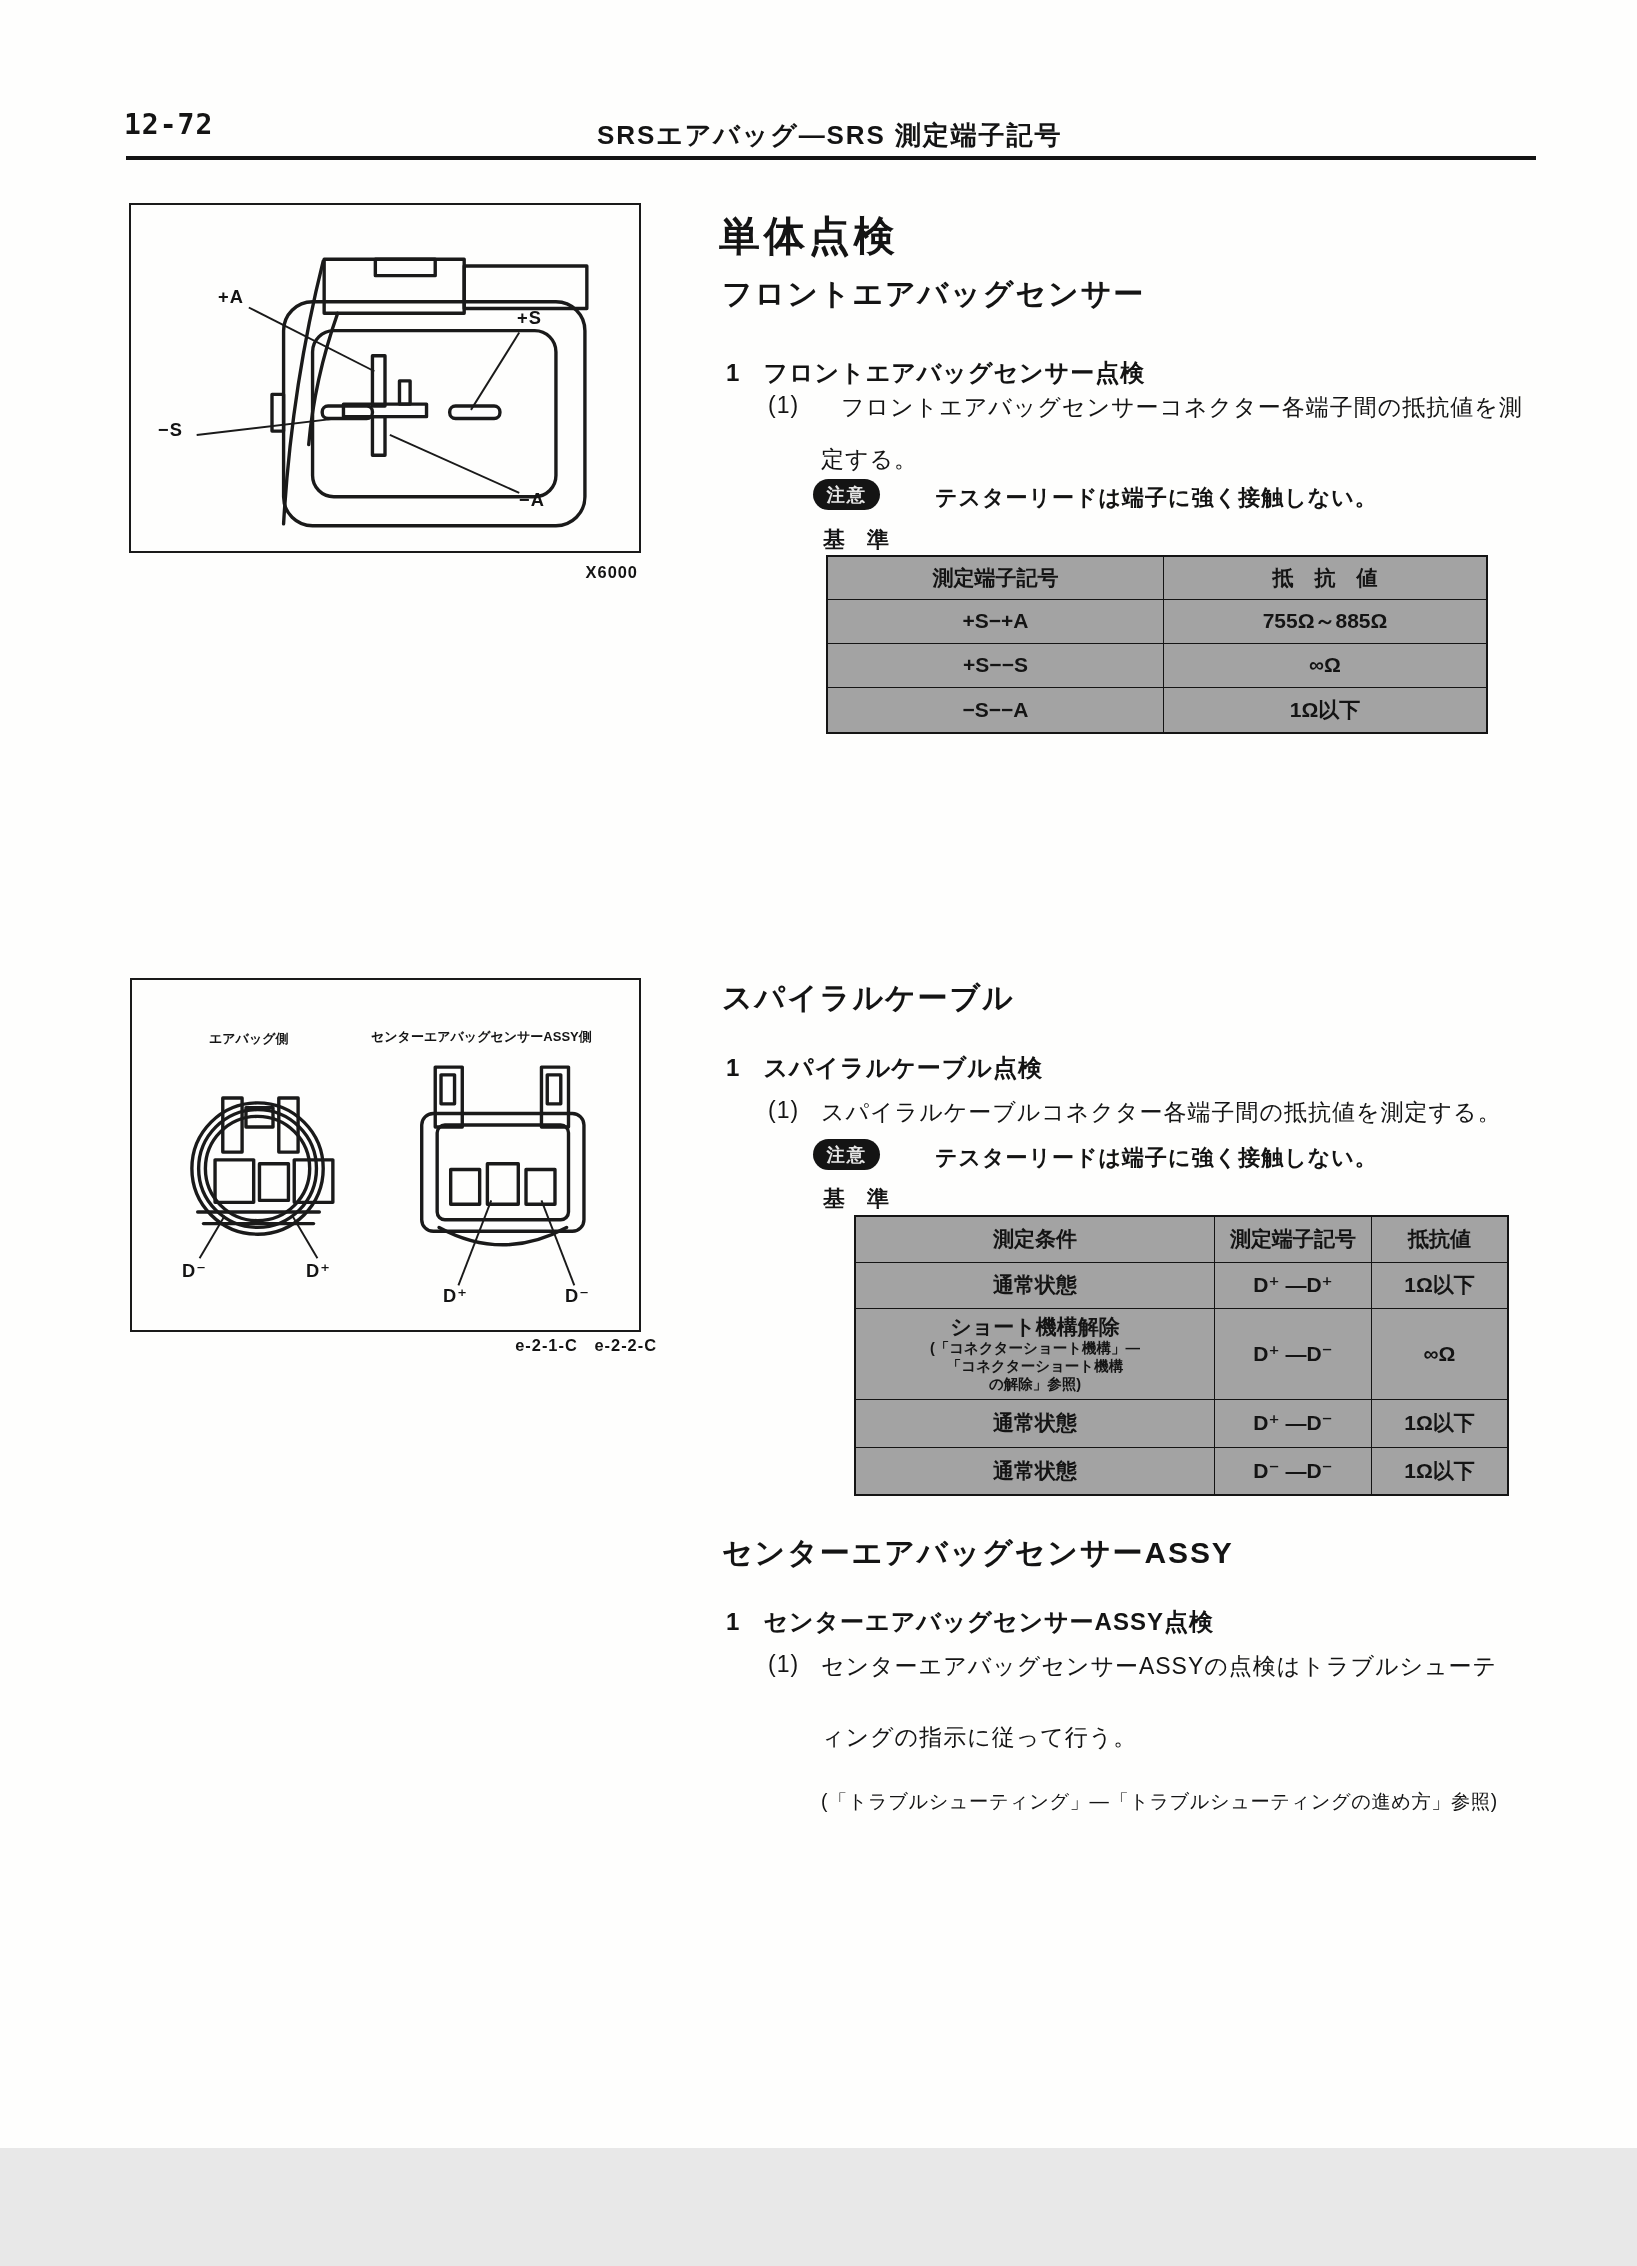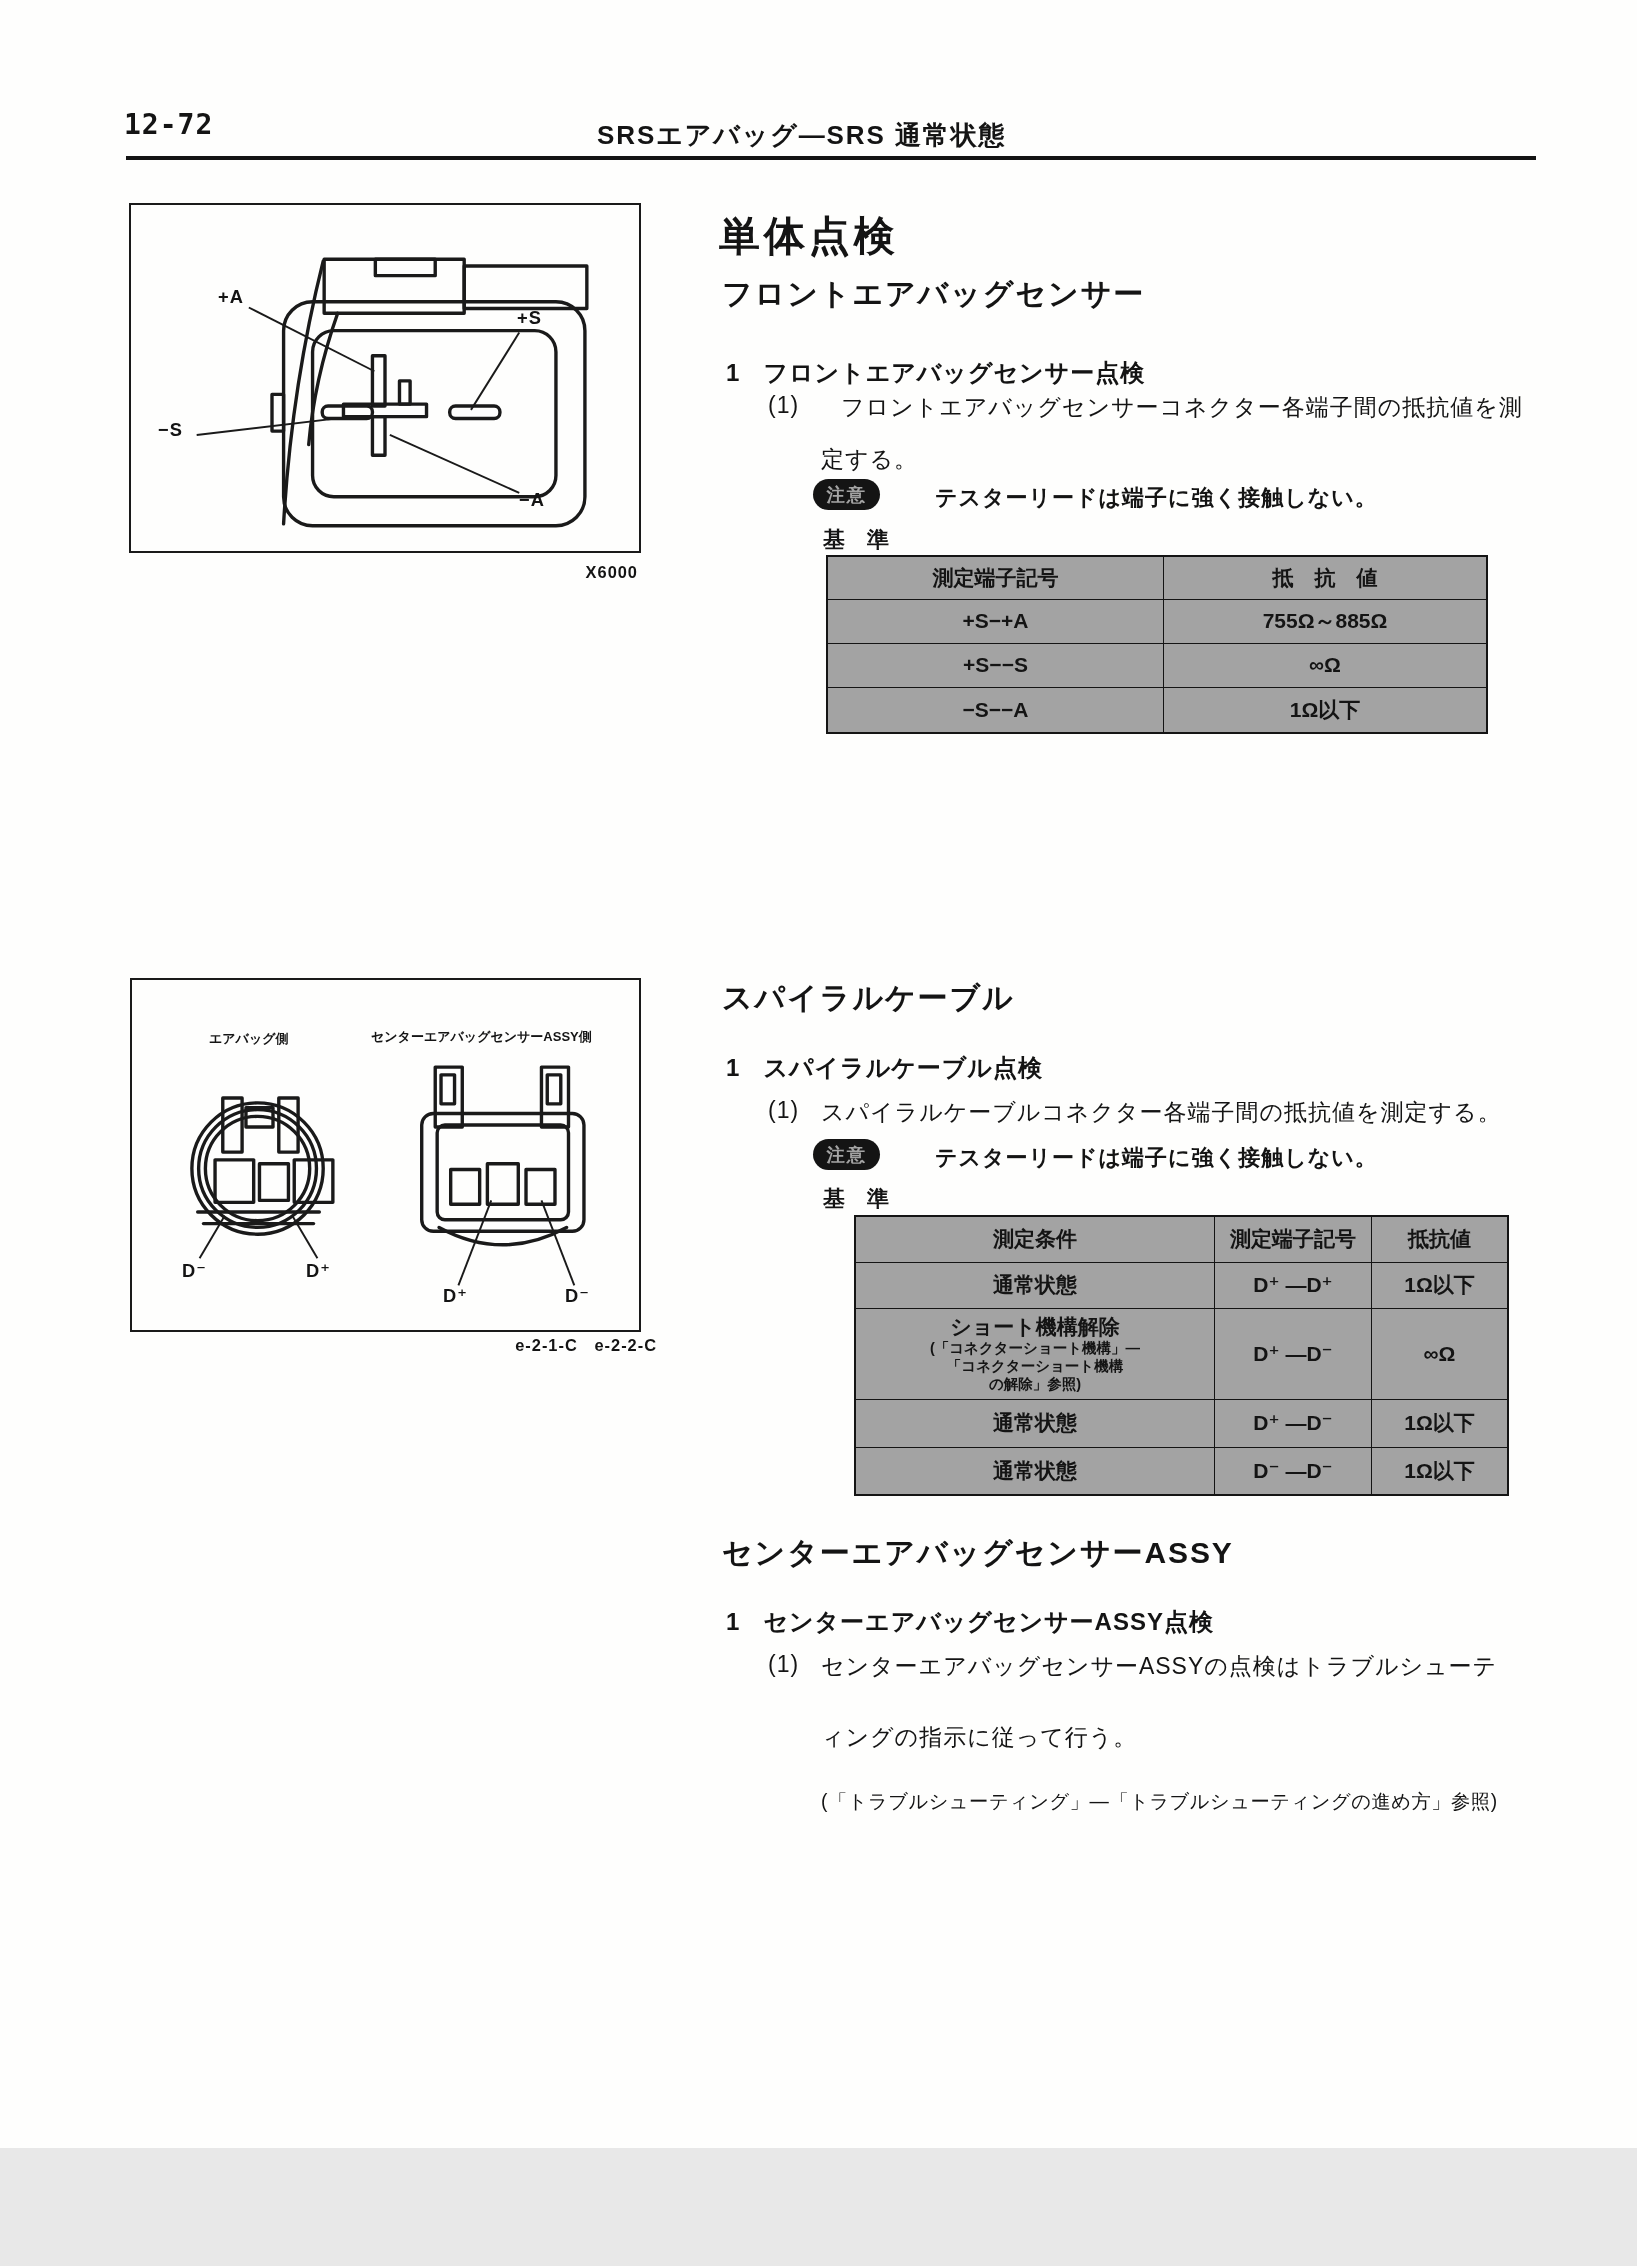--- a/index.html
+++ b/index.html
@@ -17,41 +17,41 @@
   .figcap{font-size:16.4px;font-weight:bold;letter-spacing:1px;}
   .figtitle{font-size:13px;font-weight:bold;}
   svg{position:absolute;left:0;top:0;}
   .ln{stroke:#1a1a1a;fill:none;stroke-width:3.5;stroke-linejoin:round;stroke-linecap:round;}
   .ln2{stroke:#1a1a1a;fill:none;stroke-width:2;}
   
   .h1{font-size:41px;font-weight:bold;letter-spacing:3.9px;}
   .h2{font-size:30px;font-weight:bold;letter-spacing:1.9px;}
   .h3{font-size:24px;font-weight:bold;letter-spacing:1px;}
   .body-t{font-size:23px;letter-spacing:1px;}
-  .note-badge{background:#141414;color:#a3a3a3;border-radius:15.4px;font-size:18.3px;font-weight:bold;
+  .note-badge{background:#141414;color:#e5e5e5;border-radius:15.4px;font-size:18.3px;font-weight:bold;
               padding:2.9px 13.5px;letter-spacing:1.9px;display:inline-block;}
   .note-text{font-size:22px;font-weight:bold;letter-spacing:1px;}
   .std{font-size:22px;font-weight:bold;}
   .ref{font-size:19.3px;letter-spacing:0.5px;}
   
   .tbl{display:grid;border:2.9px solid #141414;background:#a3a3a3;}
   .tbl .c{display:flex;align-items:center;justify-content:center;text-align:center;
           font-size:21px;font-weight:bold;border-right:1.9px solid #141414;border-bottom:1.9px solid #141414;
           line-height:1.15;flex-direction:column;}
   .tbl .c.lastcol{border-right:none;}
   .tbl .c.lastrow{border-bottom:none;}
   .smallnote{font-size:14.5px;font-weight:bold;line-height:1.25;}
 </style>
 </head>
 <body>
 
 <div id="page">
 
   <div class="abs pageno mono" style="left:124px;top:108px;">12-72</div>
-  <div class="abs hdr-title" style="left:597px;top:118px;">SRSエアバッグ—SRS 通常状態</div>
+  <div class="abs hdr-title" style="left:597px;top:118px;">SRSエアバッグ—SRS 測定端子記号</div>
   <div class="abs hdr-rule" style="left:126px;top:156px;width:1410px;"></div>
 
   <div class="abs figbox" style="left:129px;top:203px;width:508px;height:346px;">
     <svg width="508" height="346" viewBox="0 0 526 358">
 
       <rect class="ln" x="200" y="56" width="145" height="56"></rect>
       <rect class="ln" x="253" y="56" width="62" height="17"></rect>
       <rect class="ln" x="345" y="63" width="127" height="44"></rect>
 
       <path class="ln" d="M199,58 Q166,190 158,330"></path>

